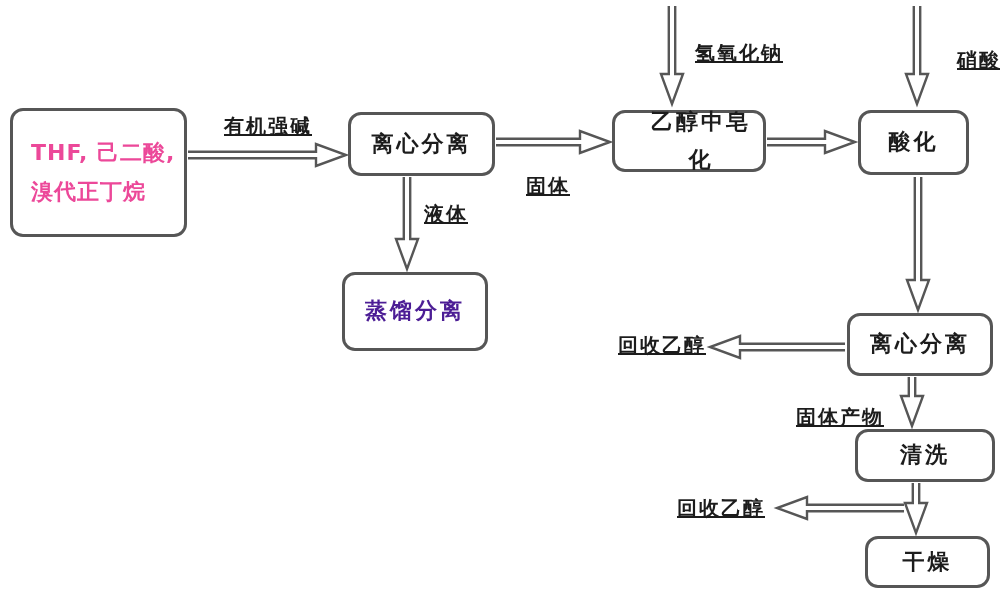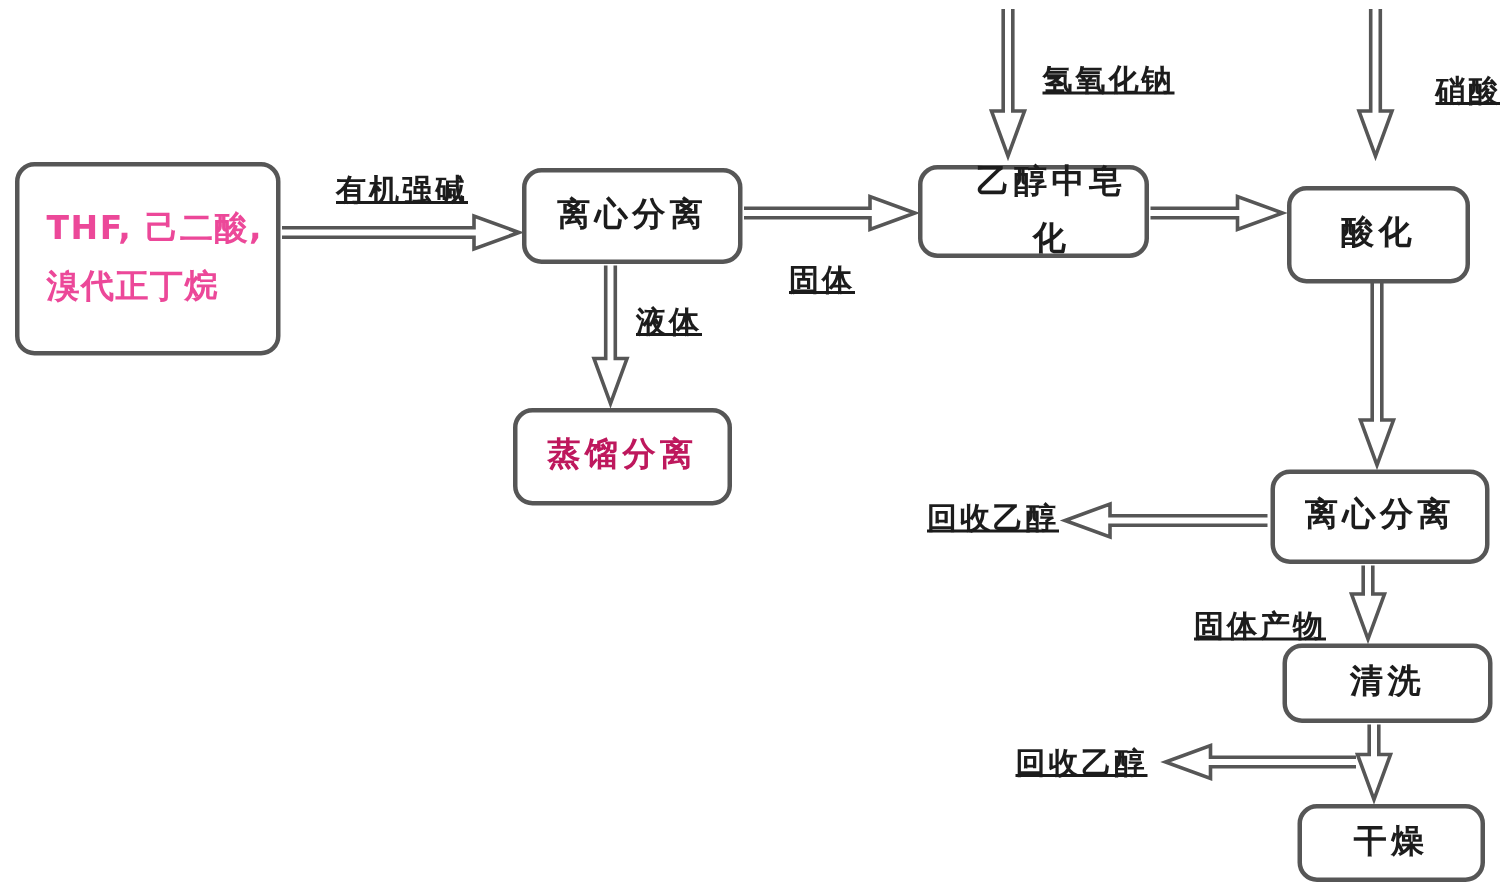--- a/index.html
+++ b/index.html
@@ -68,23 +68,23 @@
       <path d="M767.0 145.2L825.0 145.2L825.0 153.0L855.0 142.0L825.0 131.0L825.0 138.8L767.0 138.8" fill="#ffffff" stroke="#565656" stroke-width="2.4" stroke-linejoin="miter"></path>
       <path d="M914.8 177.0L914.8 280.0L907.0 280.0L918.0 310.0L929.0 280.0L921.2 280.0L921.2 177.0" fill="#ffffff" stroke="#565656" stroke-width="2.4" stroke-linejoin="miter"></path>
       <path d="M845.0 343.8L740.0 343.8L740.0 336.0L710.0 347.0L740.0 358.0L740.0 350.2L845.0 350.2" fill="#ffffff" stroke="#565656" stroke-width="2.4" stroke-linejoin="miter"></path>
       <path d="M908.8 377.0L908.8 396.0L901.0 396.0L912.0 426.0L923.0 396.0L915.2 396.0L915.2 377.0" fill="#ffffff" stroke="#565656" stroke-width="2.4" stroke-linejoin="miter"></path>
       <path d="M912.8 483.0L912.8 503.0L905.0 503.0L916.0 533.0L927.0 503.0L919.2 503.0L919.2 483.0" fill="#ffffff" stroke="#565656" stroke-width="2.4" stroke-linejoin="miter"></path>
       <path d="M904.0 504.8L807.0 504.8L807.0 497.0L777.0 508.0L807.0 519.0L807.0 511.2L904.0 511.2" fill="#ffffff" stroke="#565656" stroke-width="2.4" stroke-linejoin="miter"></path>
     </svg>
 <div class="node align-left" style="left: 10px; top: 108px; width: 177px; height: 129px; border-color: rgb(86, 86, 86); color: #ec4899;"><span>THF, 己二酸,
 溴代正丁烷</span></div>
     <div class="node" style="left: 348px; top: 112px; width: 147px; height: 64px; border-color: rgb(86, 86, 86); color: rgb(28, 28, 28);"><span>离心分离</span></div>
-    <div class="node" style="left: 342px; top: 272px; width: 146px; height: 65px; border-color: rgb(86, 86, 86); color: #be185d;"><span>蒸馏分离</span></div>
+    <div class="node" style="left: 342px; top: 272px; width: 146px; height: 79px; border-color: rgb(86, 86, 86); color: #4c1d95;"><span>蒸馏分离</span></div>
     <div class="node" style="left: 612px; top: 110px; width: 154px; height: 62px; border-color: rgb(86, 86, 86); color: rgb(28, 28, 28); padding-left: 24px;"><span>乙醇中皂化</span></div>
-    <div class="node" style="left: 858px; top: 124px; width: 122px; height: 65px; border-color: rgb(86, 86, 86); color: rgb(28, 28, 28);"><span>酸化</span></div>
+    <div class="node" style="left: 858px; top: 110px; width: 111px; height: 65px; border-color: rgb(86, 86, 86); color: rgb(28, 28, 28);"><span>酸化</span></div>
     <div class="node" style="left: 847px; top: 313px; width: 146px; height: 63px; border-color: rgb(86, 86, 86); color: rgb(28, 28, 28);"><span>离心分离</span></div>
     <div class="node" style="left: 855px; top: 429px; width: 140px; height: 53px; border-color: rgb(86, 86, 86); color: rgb(28, 28, 28);"><span>清洗</span></div>
     <div class="node" style="left: 865px; top: 536px; width: 125px; height: 52px; border-color: rgb(86, 86, 86); color: rgb(28, 28, 28);"><span>干燥</span></div>
     <div class="flabel" style="left: 224px; top: 113px; color: rgb(28, 28, 28);">有机强碱</div>
     <div class="flabel" style="left: 695px; top: 40px; color: rgb(28, 28, 28);">氢氧化钠</div>
     <div class="flabel" style="left: 941px; top: 47px; color: rgb(28, 28, 28); margin-left: 16px;">硝酸</div>
     <div class="flabel" style="left: 526px; top: 173px; color: rgb(28, 28, 28);">固体</div>
     <div class="flabel" style="left: 424px; top: 201px; color: rgb(28, 28, 28);">液体</div>
     <div class="flabel" style="left: 618px; top: 332px; color: rgb(28, 28, 28);">回收乙醇</div>
     <div class="flabel" style="left: 796px; top: 404px; color: rgb(28, 28, 28);">固体产物</div>

